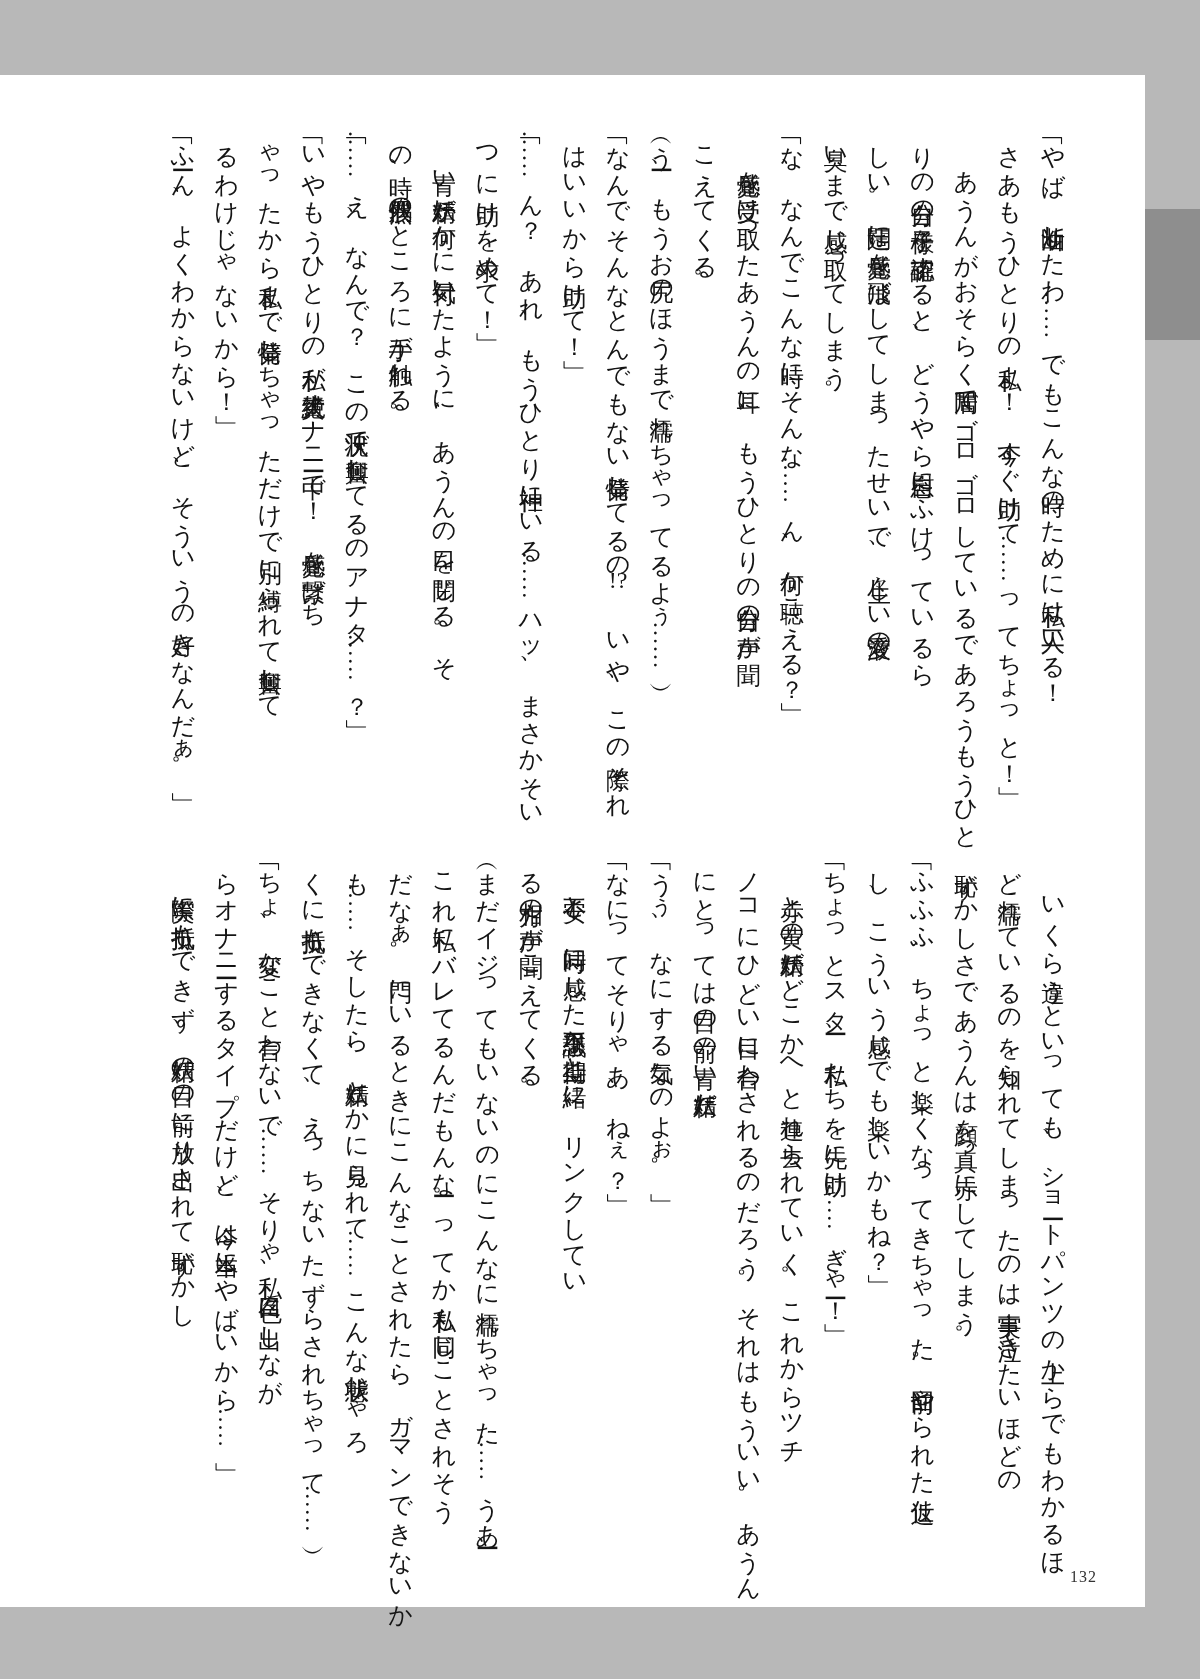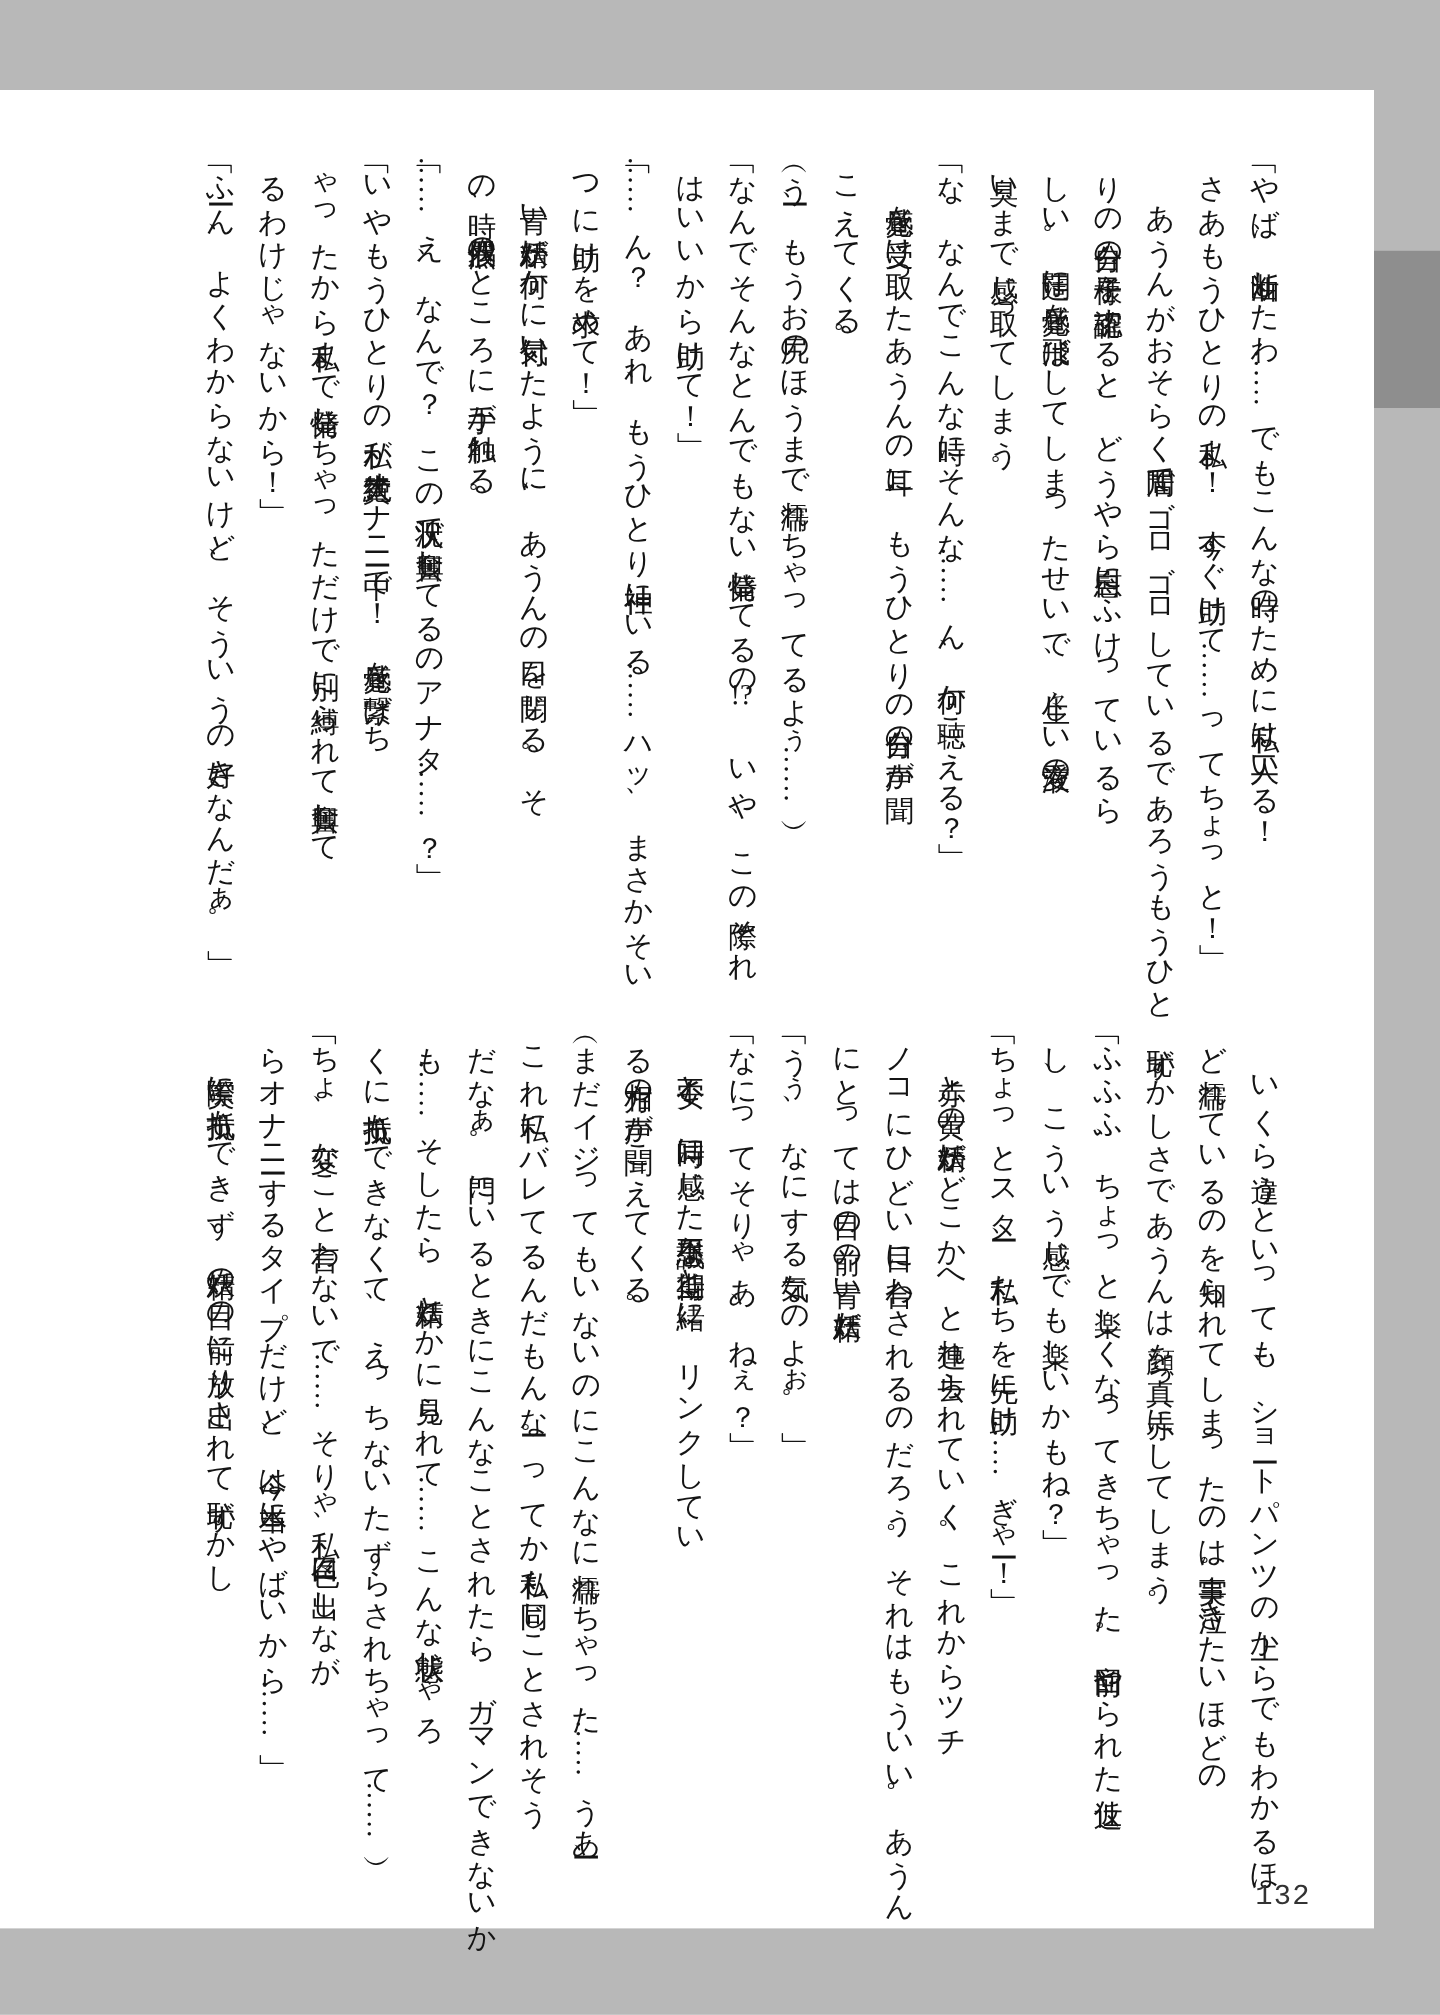--- a/index.html
+++ b/index.html
@@ -33,23 +33,23 @@
     white-space:nowrap;
   }
   .vtext .col{white-space:nowrap;}
   .section-top{top:55px;}
   .section-bottom{top:781px;}
   .tcy{
     text-combine-upright:all;
     -webkit-text-combine:horizontal;
   }
   .page-number{
-    position:absolute;left:1046px;top:1493px;
-    font-family:Liberation Mono, monospace;
-    font-size:24px;color:#333333;
+    position:absolute;left:1070px;top:1493px;
+    font-family:Liberation Serif, serif;
+    font-size:16px;color:#333333;
     letter-spacing:1px;
   }
 </style>
 </head>
 <body>
 
 <div class="viewport">
   <div class="paper">
     <div class="vtext section-top">
         <div class="col">「やば、油断したわ……でもこんな時のために私は二人いる！</div>

